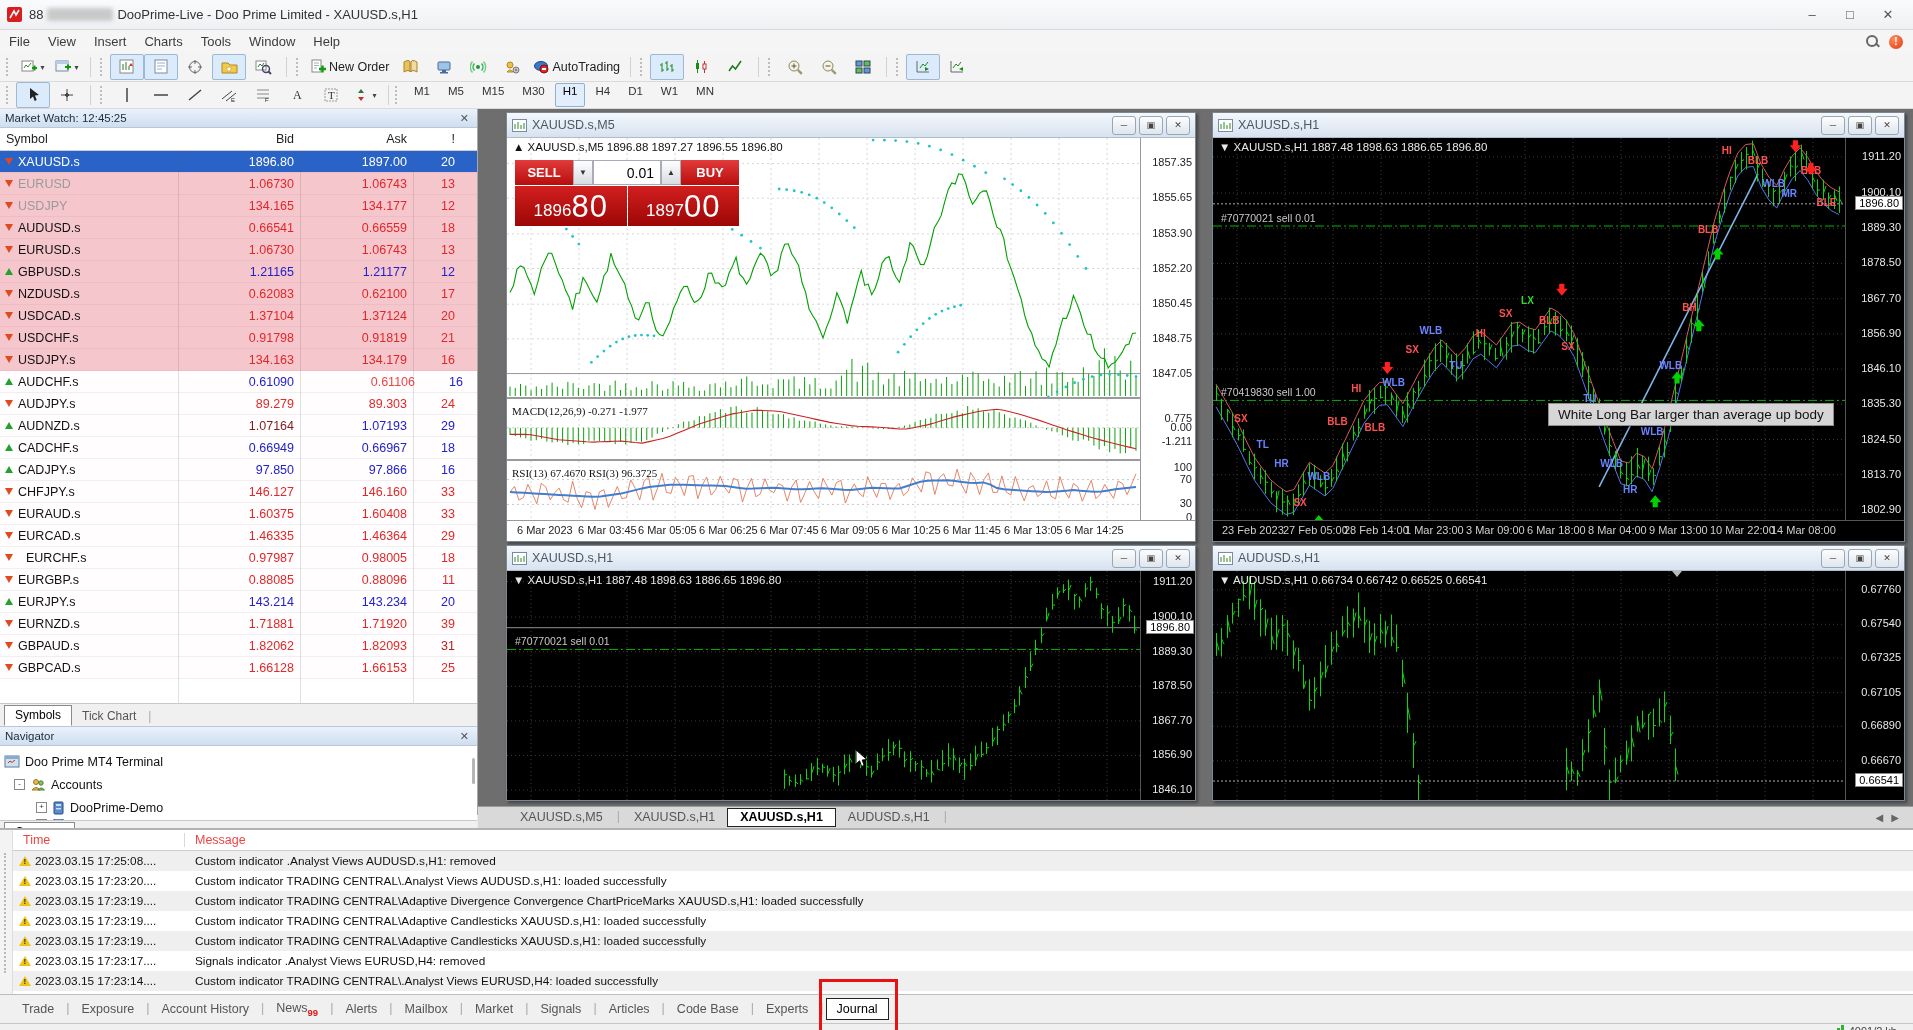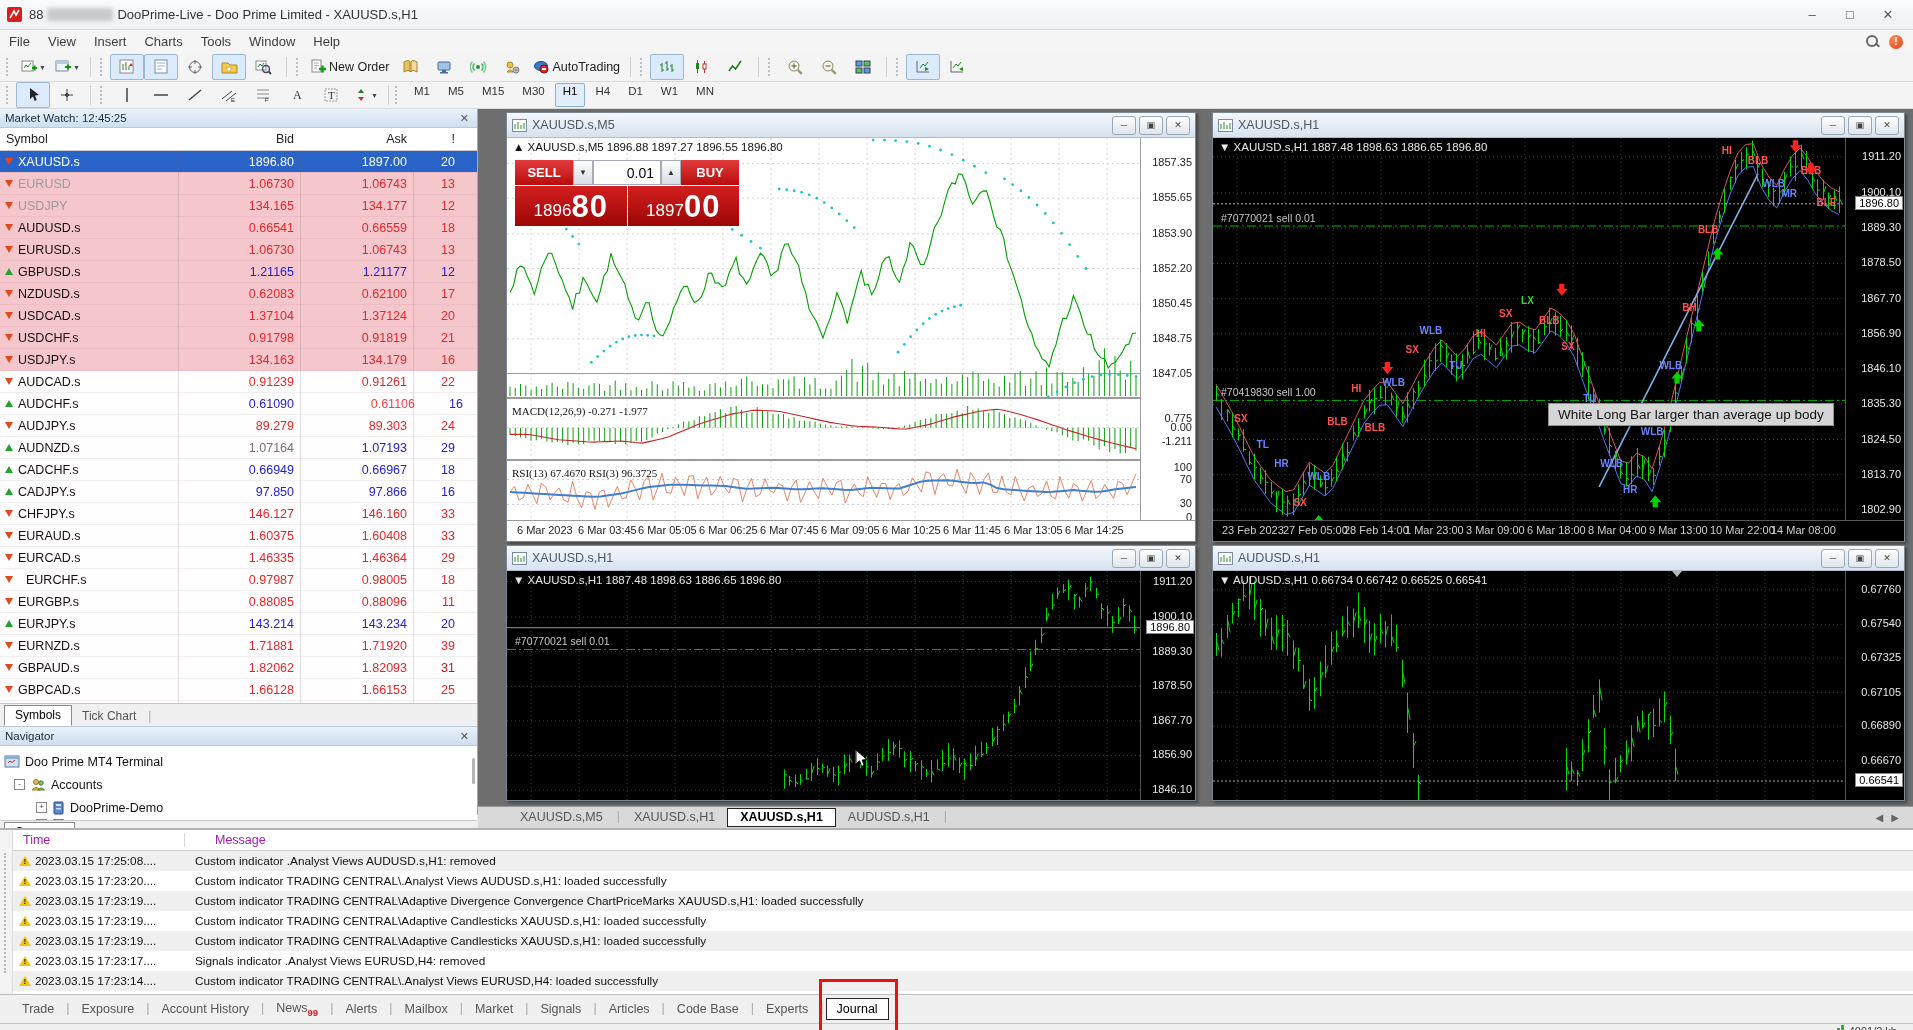--- a/index.html
+++ b/index.html
@@ -72,35 +72,35 @@
   
   #octpanel{position:absolute;left:8px;top:22px;width:224px;z-index:6;font-family:"Liberation Sans",sans-serif;}
   #octtop{display:flex;height:25px;}
   .octbtn{width:58px;background:linear-gradient(#e23b3b,#b80d0d);color:#fff;font-size:13px;font-weight:bold;display:flex;align-items:center;justify-content:center;}
   .octsm{width:20px;background:linear-gradient(#fdfdfd,#d8dde3);border:1px solid #aab;box-sizing:border-box;font-size:8px;color:#333;display:flex;align-items:center;justify-content:center;}
   .octlot{flex:1;background:#fff;border:1px solid #aab;box-sizing:border-box;font-size:14px;color:#000;display:flex;align-items:center;justify-content:flex-end;padding-right:6px;}
   #octprices{display:flex;height:40px;margin-top:1px;}
   .octprice{flex:1;background:linear-gradient(#d21f1f,#9d0606);color:#fff;display:flex;align-items:flex-end;justify-content:center;padding-bottom:2px;}
   .octprice:first-child{margin-right:1px;}
   .octprice .sm{font-size:17px;line-height:26px;}
-  .octprice .big{font-size:31px;font-weight:bold;line-height:34px;letter-spacing:1px;}
+  .octprice .big{font-size:31px;font-weight:normal;line-height:34px;letter-spacing:1px;}
   
   .panelabel{position:absolute;left:5px;top:6px;font-size:11px;color:#111;z-index:3;font-family:Liberation Serif, serif;}
   .tooltip{position:absolute;background:#d6d6d6;border:1px solid #8e8e8e;color:#111;font-size:13.5px;padding:3px 9px;z-index:9;white-space:nowrap;box-shadow:1px 1px 2px rgba(0,0,0,.4);}
   
   #mditabs{position:absolute;left:0;bottom:0;width:100%;height:22px;background:#d9d9d9;border-top:1px solid #9b9b9b;display:flex;align-items:center;font-size:12.5px;color:#555;padding-left:30px;box-sizing:border-box;}
   #mditabs .tab{padding:1px 12px 2px 12px;}
   #mditabs .tab.active{background:#fff;border:1px solid #222;color:#000;font-weight:bold;}
   .tabscroll{margin-left:auto;display:flex;gap:8px;padding-right:14px;color:#666;font-size:10px;}
   
   #terminal{position:absolute;left:0;top:828px;width:100%;height:166px;background:#fff;border-top:2px solid #b2b2b2;display:flex;}
   #termgrip{width:12px;border-right:1px solid #ddd;background:#f3f3f3;display:flex;align-items:center;justify-content:center;}
   #termgrip div{width:3px;height:120px;border-left:2px dotted #b8b8b8;}
   #termmain{flex:1;position:relative;}
-  #jhead{height:20px;display:flex;align-items:center;font-size:12.5px;color:#a21caf;border-bottom:1px solid #d0d0d0;gap:20px;}
+  #jhead{height:20px;display:flex;align-items:center;font-size:12.5px;color:#ef4444;border-bottom:1px solid #d0d0d0;}
   #jhead .jc1{width:172px;padding-left:10px;box-sizing:border-box;border-right:1px solid #d8d8d8;}
   #jhead .jc2{padding-left:10px;}
   .jrow{height:20px;display:flex;align-items:center;font-size:11.8px;color:#111;}
   .jrow:nth-child(odd){background:#efefef;}
   .jrow .jc1{width:172px;padding-left:6px;box-sizing:border-box;display:flex;align-items:center;gap:4px;white-space:nowrap;overflow:hidden;}
   .jrow .jc2{padding-left:10px;white-space:nowrap;}
   .warn{width:0;height:0;border-left:6px solid transparent;border-right:6px solid transparent;border-bottom:10px solid #efc417;position:relative;display:inline-block;}
   .warn:after{content:"!";position:absolute;left:-1.5px;top:1px;font-size:8px;font-weight:bold;color:#332;}
   
   #bottomtabs{position:absolute;left:0;top:994px;width:100%;height:29px;background:#f0f0f0;border-top:1px solid #bcbcbc;display:flex;align-items:center;font-size:12.5px;color:#555;padding-left:12px;box-sizing:border-box;}
@@ -564,29 +564,20 @@
           <div class="c-sym">
             <span class="arrow arr-down"></span>
             <span style="color: rgb(17, 17, 17);">USDJPY.s</span>
           </div>
           <div class="c-bid" style="color: rgb(224, 40, 40);">134.163</div>
           <div class="c-ask" style="color: rgb(224, 40, 40);">134.179</div>
           <div class="c-spr" style="color: rgb(224, 40, 40);">16</div>
         </div>
         <div class="mwrow" style="background: rgb(255, 253, 253); border-bottom: 1px solid rgb(240, 238, 238);">
           <div class="c-sym">
-            <span class="arrow arr-down"></span>
-            <span style="color: rgb(17, 17, 17);">AUDCAD.s</span>
-          </div>
-          <div class="c-bid" style="color: rgb(224, 40, 40);">0.91239</div>
-          <div class="c-ask" style="color: rgb(224, 40, 40);">0.91261</div>
-          <div class="c-spr" style="color: rgb(224, 40, 40);">22</div>
-        </div>
-        <div class="mwrow" style="background: rgb(255, 253, 253); border-bottom: 1px solid rgb(240, 238, 238);">
-          <div class="c-sym">
             <span class="arrow arr-up"></span>
             <span style="color: rgb(17, 17, 17);">AUDCHF.s</span>
           </div>
           <div class="c-bid" style="color: rgb(34, 34, 204);">0.61090</div>
           <div class="c-ask" style="color: #ef4444; margin-left: 8px;">0.61106</div>
           <div class="c-spr" style="color: rgb(34, 34, 204);">16</div>
         </div>
         <div class="mwrow" style="background: rgb(255, 253, 253); border-bottom: 1px solid rgb(240, 238, 238);">
           <div class="c-sym">
             <span class="arrow arr-down"></span>
@@ -594,21 +585,21 @@
           </div>
           <div class="c-bid" style="color: rgb(224, 40, 40);">89.279</div>
           <div class="c-ask" style="color: rgb(224, 40, 40);">89.303</div>
           <div class="c-spr" style="color: rgb(224, 40, 40);">24</div>
         </div>
         <div class="mwrow" style="background: rgb(255, 253, 253); border-bottom: 1px solid rgb(240, 238, 238);">
           <div class="c-sym">
             <span class="arrow arr-up"></span>
             <span style="color: rgb(17, 17, 17);">AUDNZD.s</span>
           </div>
-          <div class="c-bid" style="color: #737373; text-align: right;">1.07164</div>
+          <div class="c-bid" style="color: #7f1d1d; text-align: right;">1.07164</div>
           <div class="c-ask" style="color: rgb(34, 34, 204);">1.07193</div>
           <div class="c-spr" style="color: rgb(34, 34, 204);">29</div>
         </div>
         <div class="mwrow" style="background: rgb(255, 253, 253); border-bottom: 1px solid rgb(240, 238, 238);">
           <div class="c-sym">
             <span class="arrow arr-up"></span>
             <span style="color: rgb(17, 17, 17);">CADCHF.s</span>
           </div>
           <div class="c-bid" style="color: rgb(34, 34, 204);">0.66949</div>
           <div class="c-ask" style="color: rgb(34, 34, 204);">0.66967</div>

